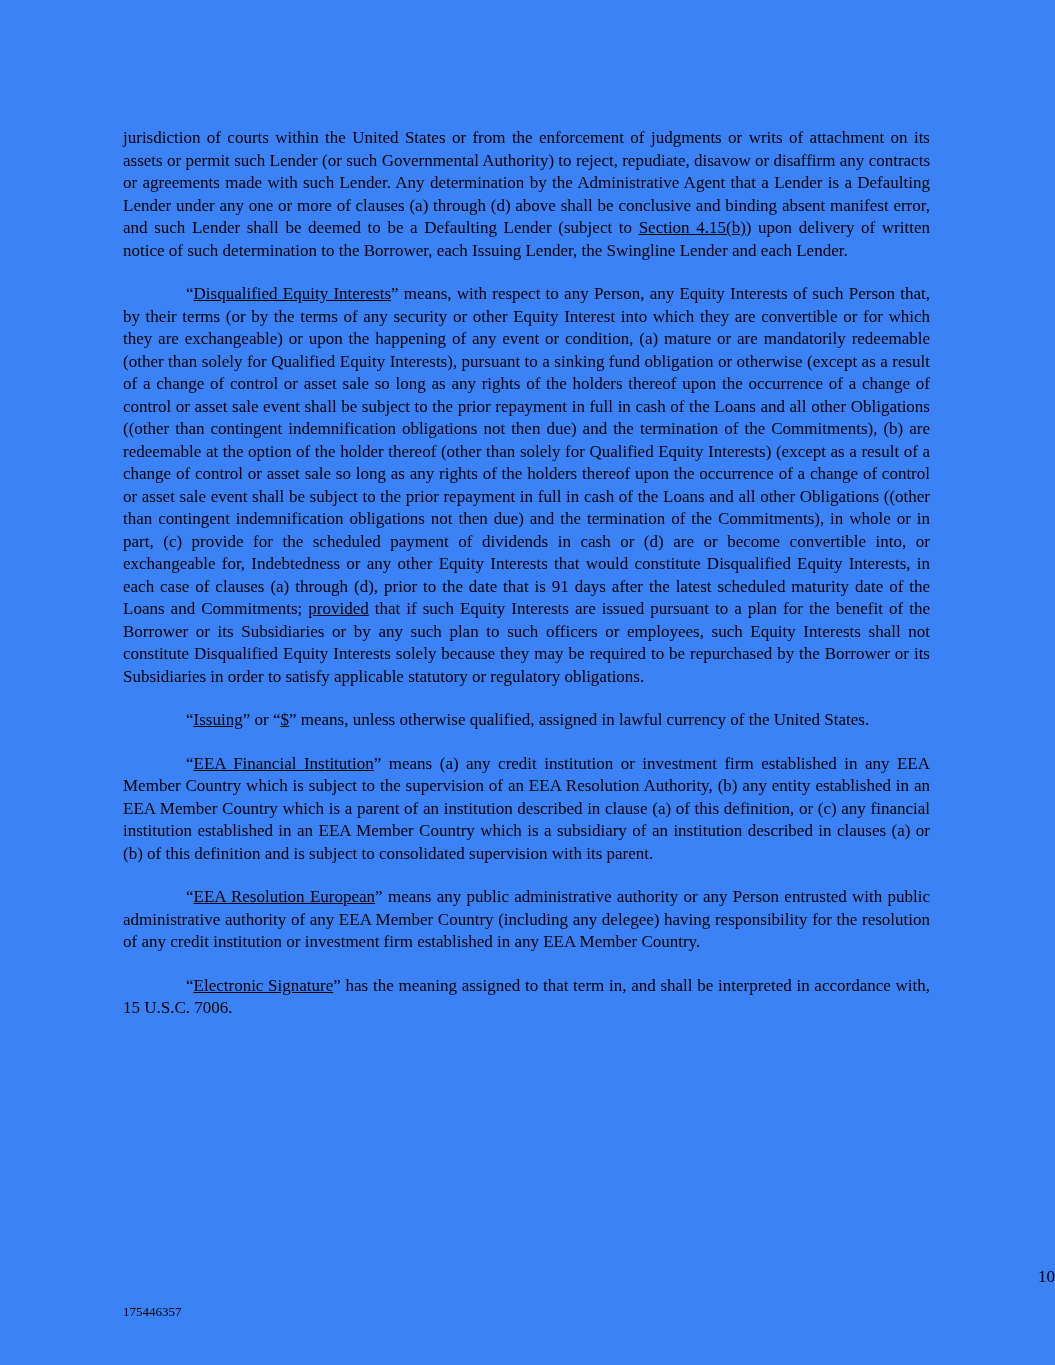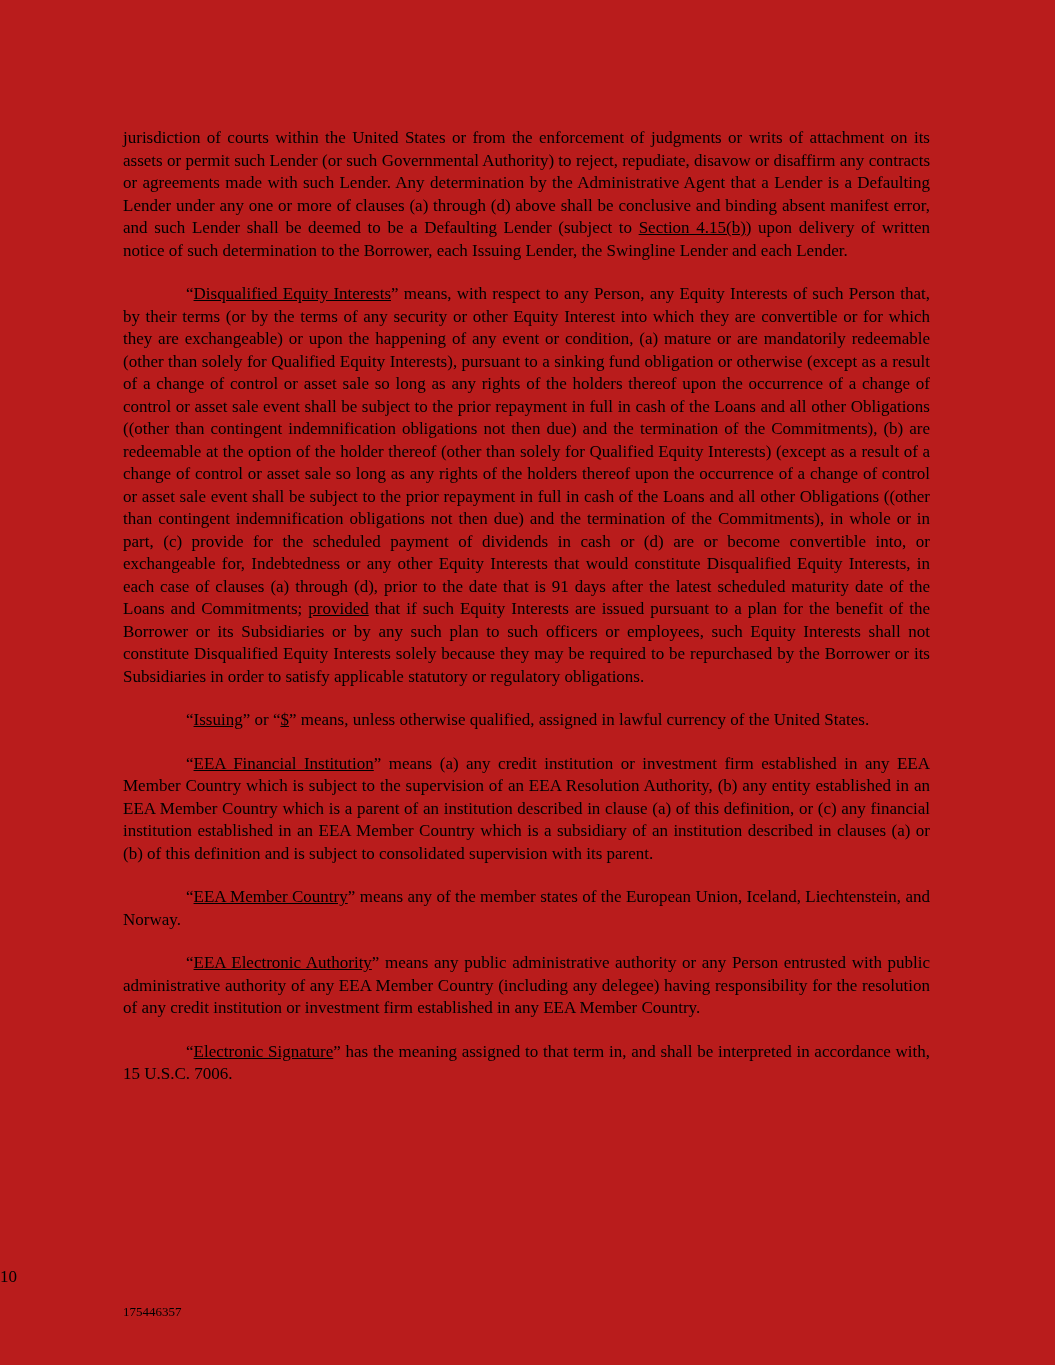--- a/index.html
+++ b/index.html
@@ -4,21 +4,21 @@
 <style>
   html, body {
     margin: 0;
     padding: 0;
     background: #ffffff;
   }
   .page {
     position: relative;
     width: 1055px;
     height: 1365px;
-    background: #b91c1c;
+    background: #3b82f6;
     box-sizing: border-box;
     padding: 127px 125px 0 123px;
     font-family: "Liberation Serif", "DejaVu Serif", serif;
     color: #000000;
     overflow: hidden;
   }
   .doc-body {
     text-align: justify;
     font-size: 17px;
     line-height: 22.5px;
@@ -30,38 +30,37 @@
     text-indent: 63px;
   }
   .u {
     text-decoration: underline;
   }
   .footer-page {
     position: absolute;
     bottom: 78px;
     left: 0;
     width: 100%;
-    text-align: left;
+    text-align: right;
     font-size: 17px;
   }
   .footer-doc {
     position: absolute;
     bottom: 45px;
     left: 123px;
     font-size: 13px;
   }
 </style>
 </head>
 <body>
 
 <div class="page">
   <div class="doc-body">
       <p class="para"><span>jurisdiction of courts within the United States or from the enforcement of judgments or writs of attachment on its assets or permit such Lender (or such Governmental Authority) to reject, repudiate, disavow or disaffirm any contracts or agreements made with such Lender.  Any determination by the Administrative Agent that a Lender is a Defaulting Lender under any one or more of clauses (a) through (d) above shall be conclusive and binding absent manifest error, and such Lender shall be deemed to be a Defaulting Lender (subject to </span><span class="u">Section 4.15(b)</span><span>) upon delivery of written notice of such determination to the Borrower, each Issuing Lender, the Swingline Lender and each Lender.</span></p>
       <p class="para indent"><span>“</span><span class="u">Disqualified Equity Interests</span><span>” means, with respect to any Person, any Equity Interests of such Person that, by their terms (or by the terms of any security or other Equity Interest into which they are convertible or for which they are exchangeable) or upon the happening of any event or condition, (a)  mature or are mandatorily redeemable (other than solely for Qualified Equity Interests), pursuant to a sinking fund obligation or otherwise (except as a result of a change of control or asset sale so long as any rights of the holders thereof upon the occurrence of a change of control or asset sale event shall be subject to the prior repayment in full in cash of the Loans and all other Obligations ((other than contingent indemnification obligations not then due) and the termination of the Commitments), (b) are redeemable at the option of the holder thereof (other than solely for Qualified Equity Interests) (except as a result of a change of control or asset sale so long as any rights of the holders thereof upon the occurrence of a change of control or asset sale event shall be subject to the prior repayment in full in cash of the Loans and all other Obligations ((other than contingent indemnification obligations not then due) and the termination of the Commitments), in whole or in part, (c) provide for the scheduled payment of dividends in cash or (d) are or become convertible into, or exchangeable for, Indebtedness or any other Equity Interests that would constitute Disqualified Equity Interests, in each case of clauses (a) through (d), prior to the date that is 91 days after the latest scheduled maturity date of the Loans and Commitments; </span><span class="u">provided</span><span> that if such Equity Interests are issued pursuant to a plan for the benefit of the Borrower or its Subsidiaries or by any such plan to such officers or employees, such Equity Interests shall not constitute Disqualified Equity Interests solely because they may be required to be repurchased by the Borrower or its Subsidiaries in order to satisfy applicable statutory or regulatory obligations.</span></p>
       <p class="para indent"><span>“</span><span class="u">Issuing</span><span>” or “</span><span class="u">$</span><span>” means, unless otherwise qualified, assigned in lawful currency of the United States.</span></p>
       <p class="para indent"><span>“</span><span class="u">EEA Financial Institution</span><span>” means (a) any credit institution or investment firm established in any EEA Member Country which is subject to the supervision of an EEA Resolution Authority, (b) any entity established in an EEA Member Country which is a parent of an institution described in clause (a) of this definition, or (c) any financial institution established in an EEA Member Country which is a subsidiary of an institution described in clauses (a) or (b) of this definition and is subject to consolidated supervision with its parent.</span></p>
-      <p class="para indent"><span>“</span><span class="u">EEA Member Country</span><span>” means any of the member states of the European Union, Iceland, Liechtenstein, and Norway.</span></p>
-      <p class="para indent"><span>“</span><span class="u">EEA Electronic Authority</span><span>” means any public administrative authority or any Person entrusted with public administrative authority of any EEA Member Country (including any delegee) having responsibility for the resolution of any credit institution or investment firm established in any EEA Member Country.</span></p>
+      <p class="para indent"><span>“</span><span class="u">EEA Resolution European</span><span>” means any public administrative authority or any Person entrusted with public administrative authority of any EEA Member Country (including any delegee) having responsibility for the resolution of any credit institution or investment firm established in any EEA Member Country.</span></p>
       <p class="para indent"><span>“</span><span class="u">Electronic Signature</span><span>” has the meaning assigned to that term in, and shall be interpreted in accordance with, 15 U.S.C. 7006.</span></p>
     </div>
   <div class="footer-page">10</div>
   <div class="footer-doc">175446357</div>
 </div>
 
 </body></html>

